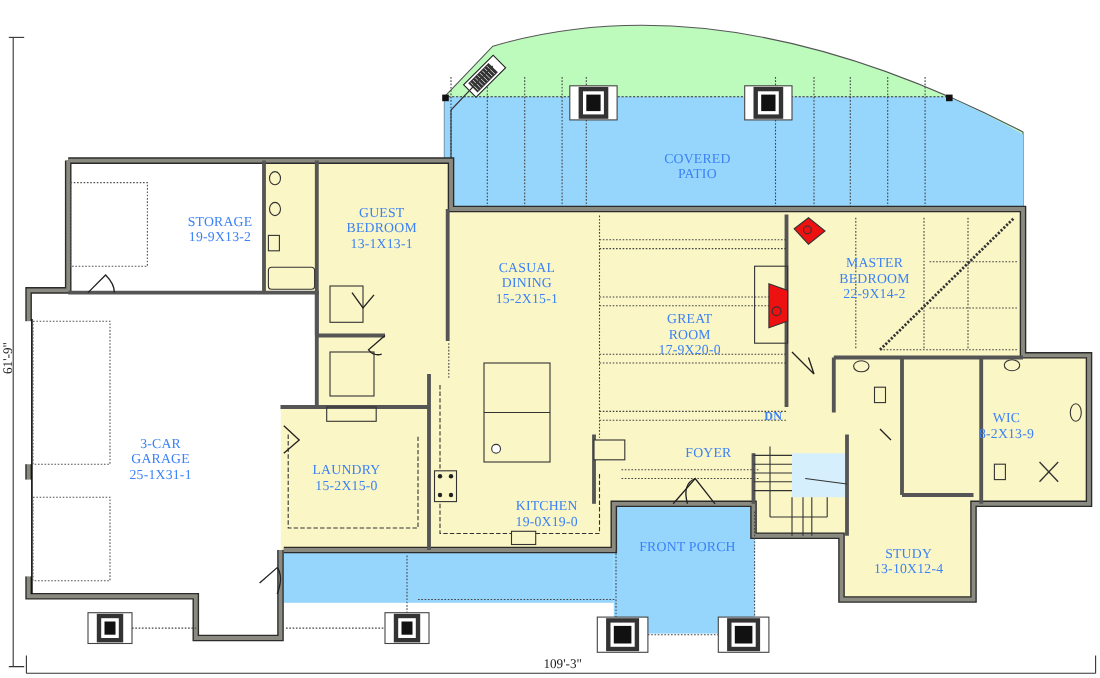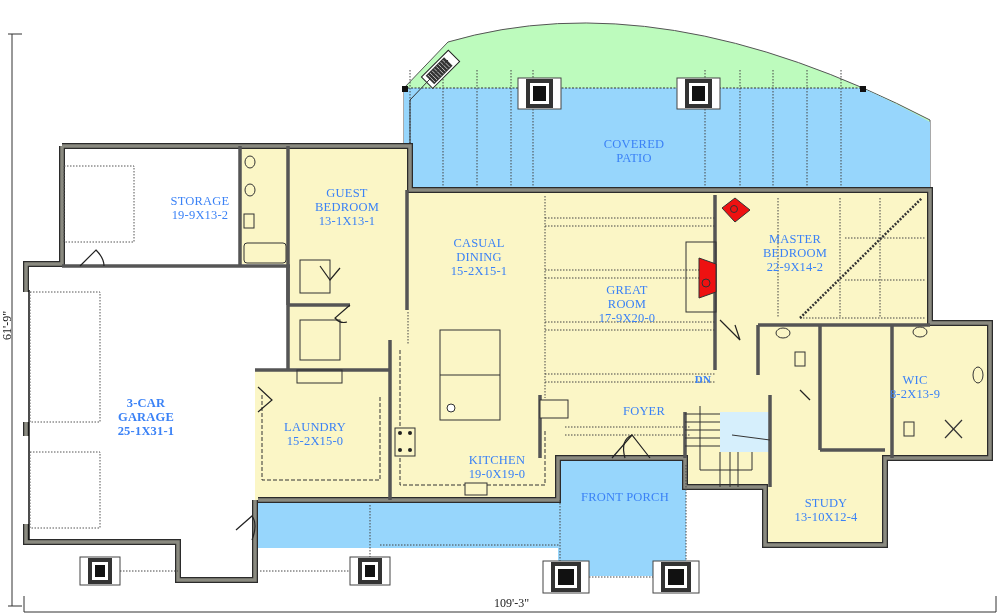--- a/index.html
+++ b/index.html
@@ -277,21 +277,21 @@
 <div class="lbl" style="left:627px;top:283px;">
   <span>GREAT</span>
   <span>ROOM</span>
   <span>17-9X20-0</span>
 </div>
 <div class="lbl" style="left:795px;top:232px;">
   <span>MASTER</span>
   <span>BEDROOM</span>
   <span>22-9X14-2</span>
 </div>
-<div class="lbl" style="left:146px;top:396px;font-weight:bold;">
+<div class="lbl" style="left:146px;top:396px;">
   <span>3-CAR</span>
   <span>GARAGE</span>
   <span>25-1X31-1</span>
 </div>
 <div class="lbl" style="left:315px;top:420px;">
   <span>LAUNDRY</span>
   <span>15-2X15-0</span>
 </div>
 <div class="lbl" style="left:497px;top:453px;">
   <span>KITCHEN</span>

